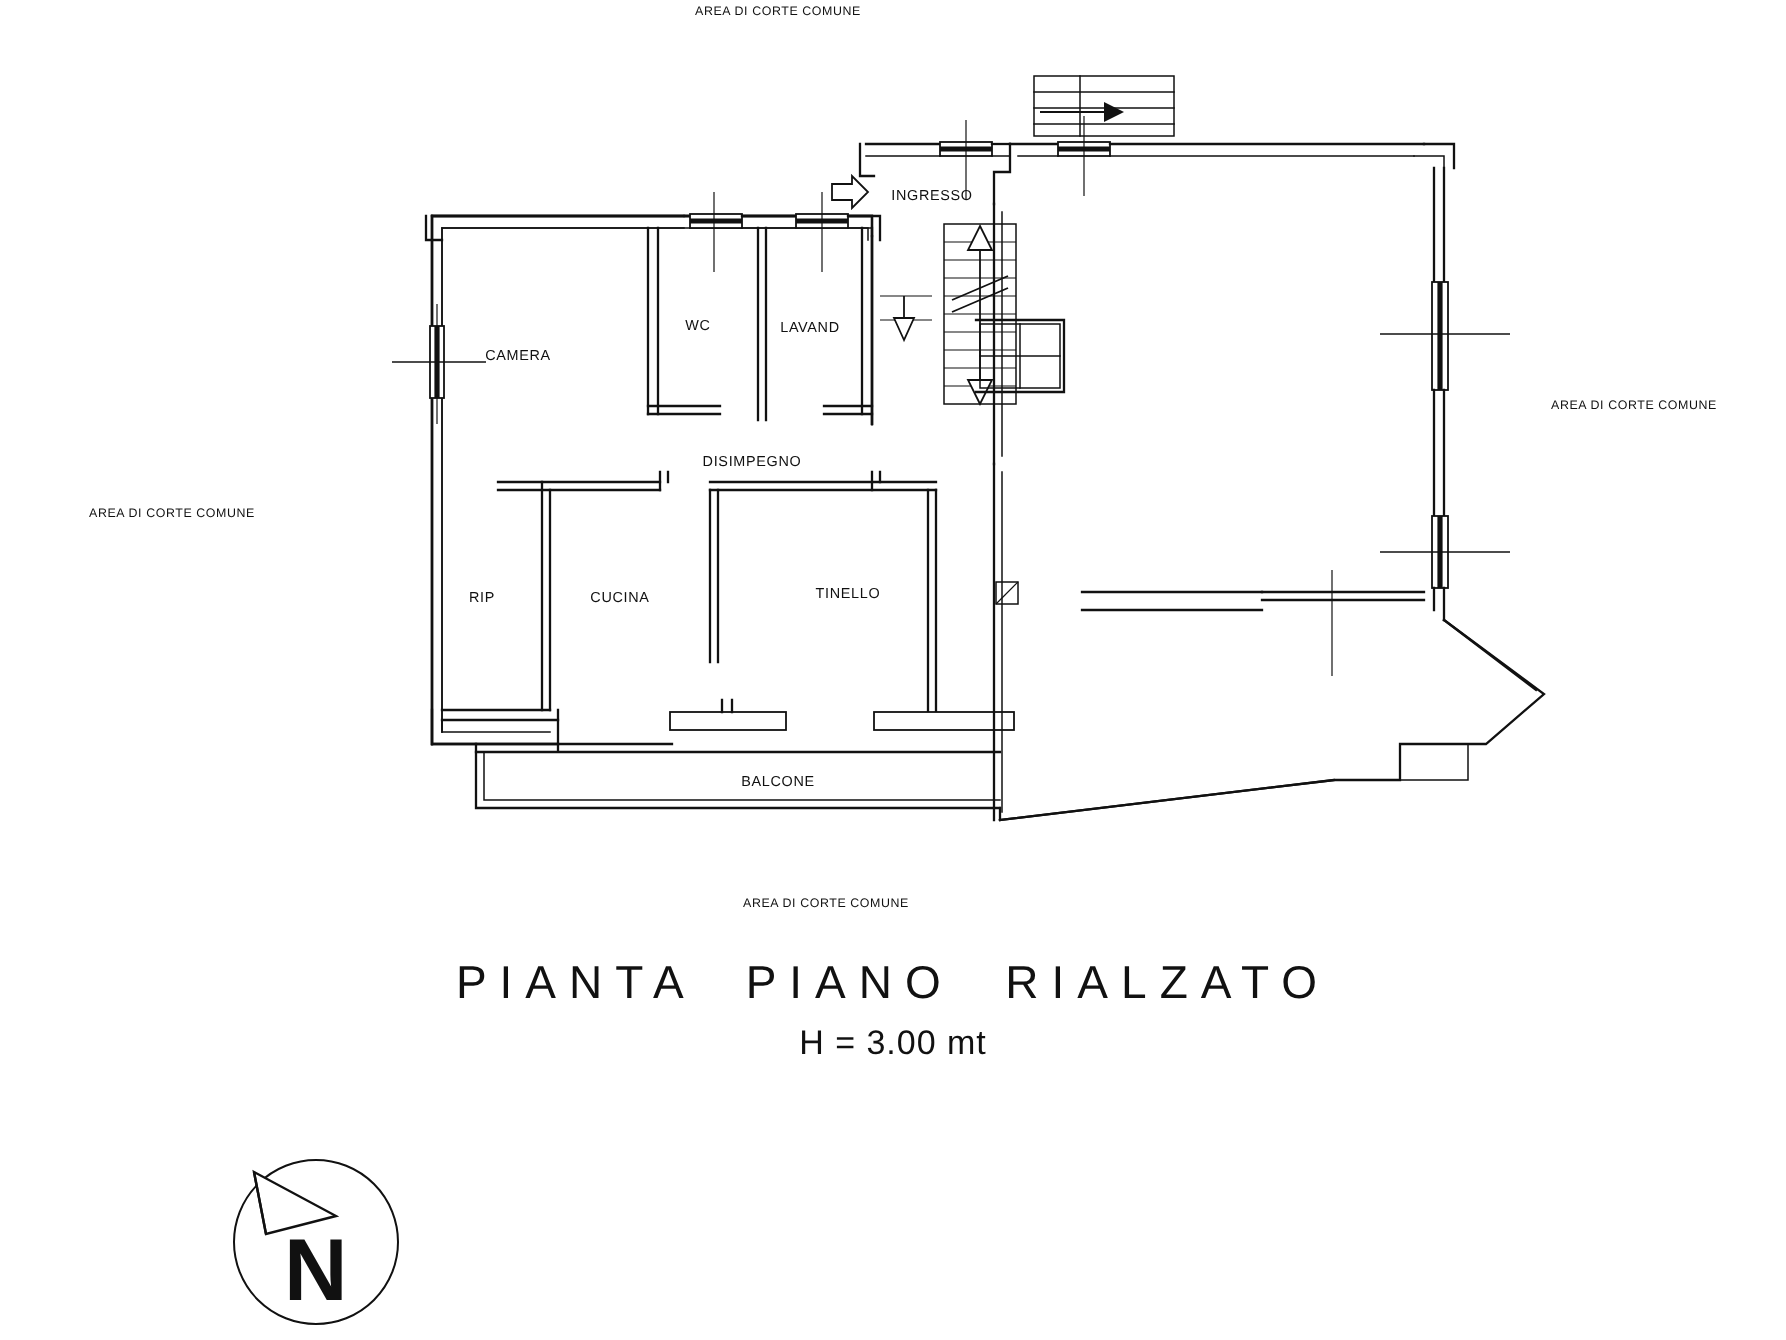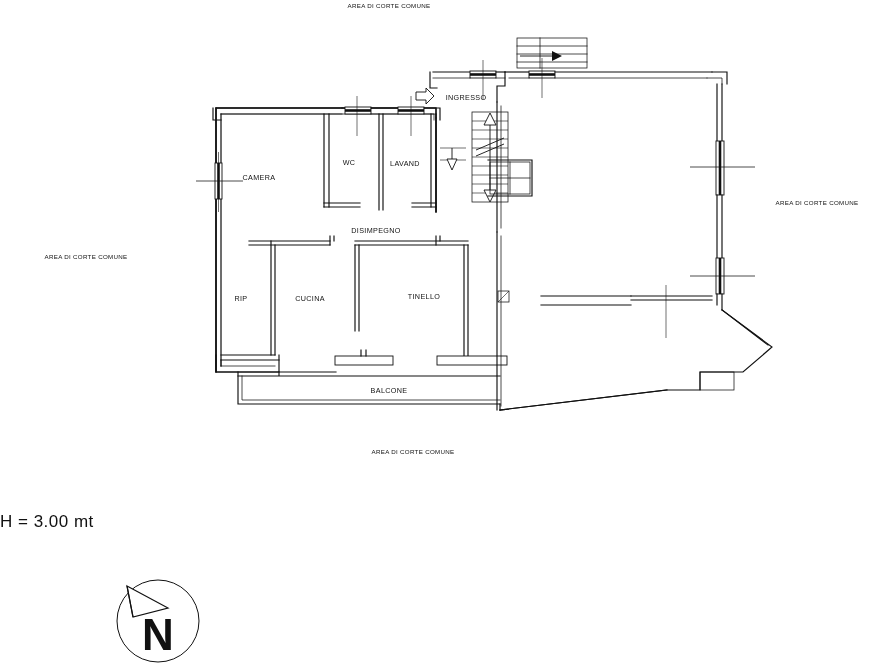--- a/index.html
+++ b/index.html
@@ -35,21 +35,21 @@
     font-family:"Liberation Sans", sans-serif;
     font-size:6.2px;letter-spacing:0.3px;fill:#111;
     text-anchor:middle;dominant-baseline:middle;
   }
   .titlemain{
     position:absolute;left:0;right:0;text-align:center;
     font-family:"Liberation Sans", sans-serif;
     font-size:23px;letter-spacing:6.5px;color:#111;white-space:pre;
   }
   .titlesub{
-    position:absolute;left:0;right:0;
+    position:absolute;left:0;right:0;text-align:center;
     font-family:"Liberation Sans", sans-serif;
     font-size:17px;letter-spacing:0.5px;color:#111;
   }
   .northlabel{
     font-family:"Liberation Sans", sans-serif;
     font-weight:bold;font-size:44px;fill:#111;
   }
 </style>
 </head>
 <body>
@@ -285,15 +285,16 @@
 
     <g>
       <circle cx="158" cy="621" r="41" fill="none" stroke="#111" stroke-width="1"></circle>
       <path d="M127,586 L168,608 L133,617 Z" fill="#ffffff" stroke="#111" stroke-width="1.2"></path>
       <path d="M127,586 L133,617" fill="none" stroke="#111" stroke-width="1.2"></path>
       <text class="northlabel" x="142" y="650">N</text>
     </g>
 
   </svg>
 
+  <div class="titlemain" style="top:478px;">PIANTA  PIANO  RIALZATO</div>
   <div class="titlesub" style="top:512px;">H = 3.00 mt</div>
 
 </div>
 
 </body></html>

